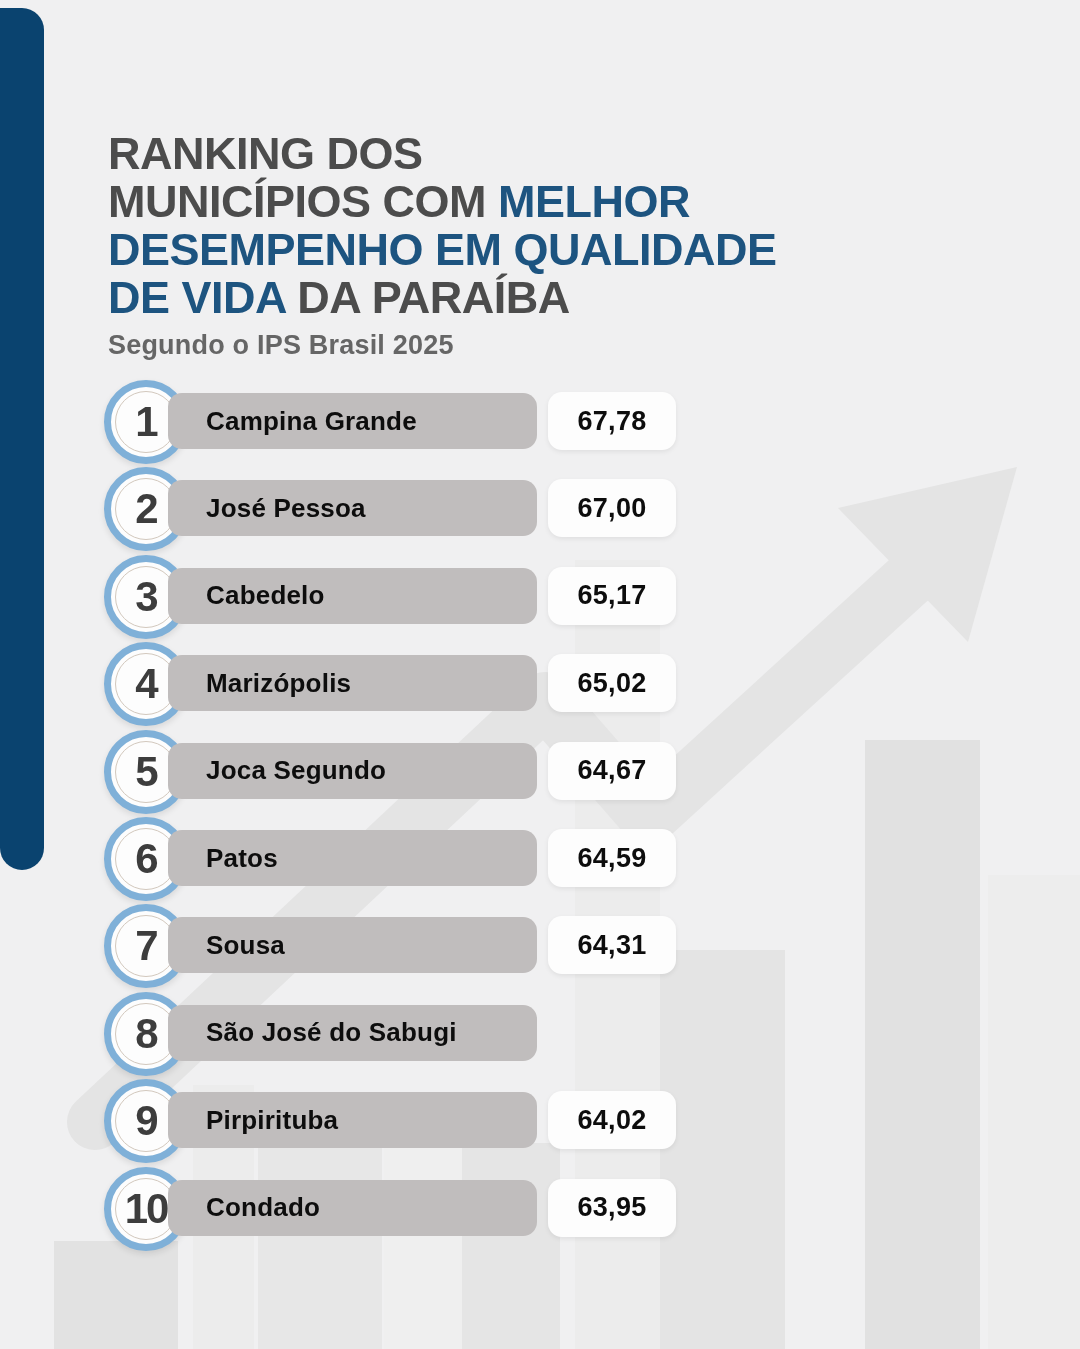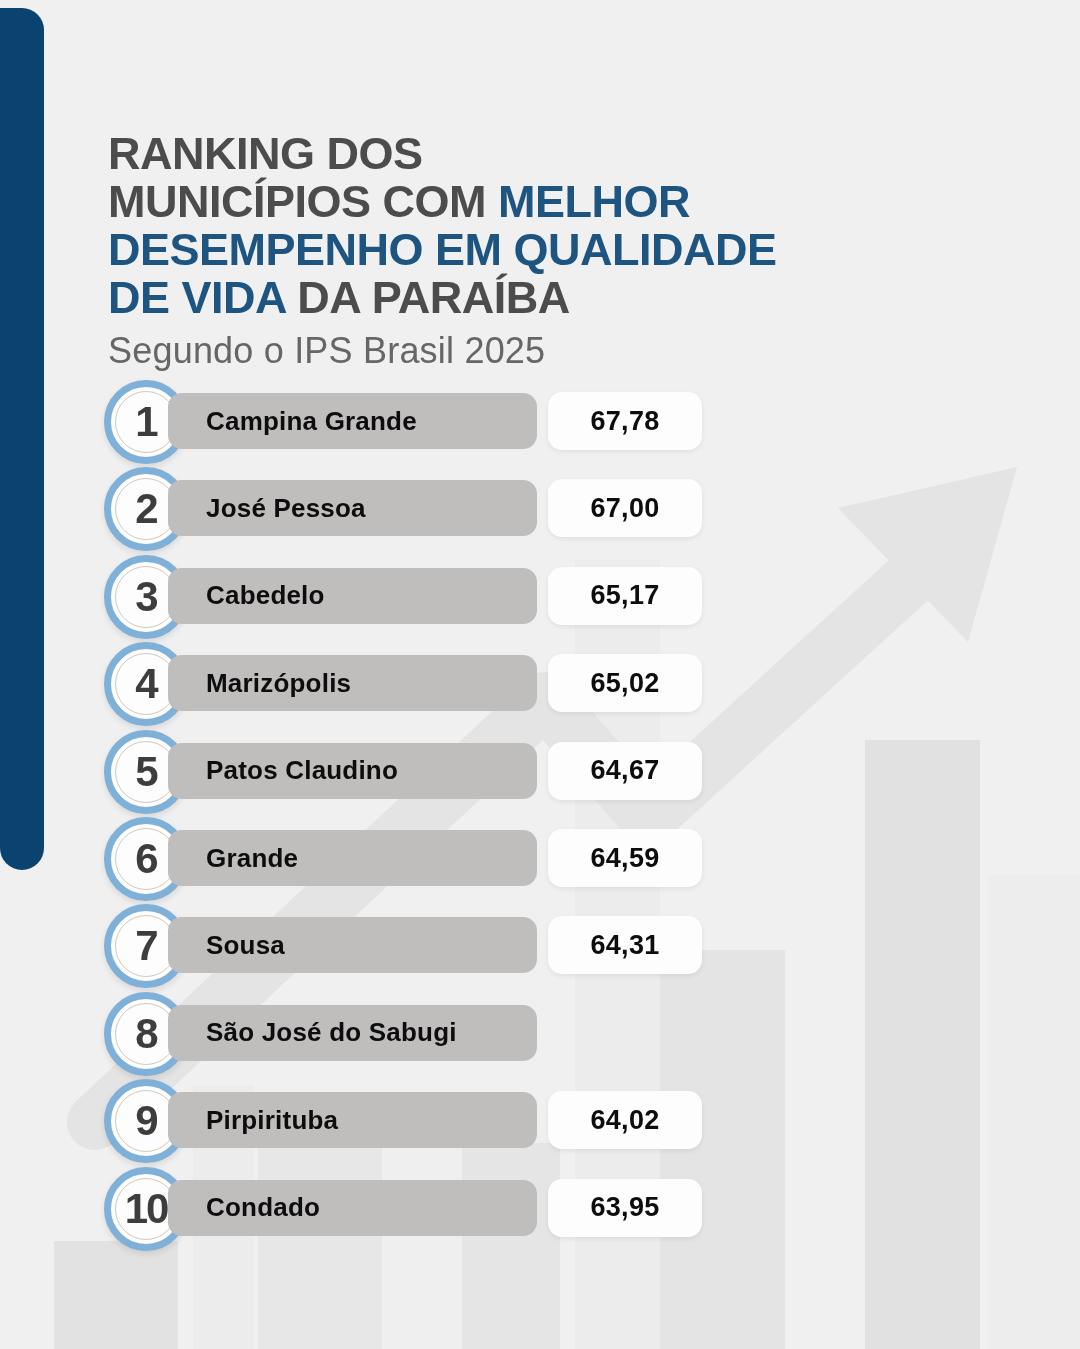--- a/index.html
+++ b/index.html
@@ -30,21 +30,21 @@
   }
   
   header{position:absolute;left:108px;top:122px;z-index:2;margin-top:8px;}
   .title-line{
     font-size:45px;line-height:48px;font-weight:bold;
     letter-spacing:-0.5px;white-space:nowrap;
   }
   .seg-gray{color:var(--title-gray);}
   .seg-blue{color:var(--title-blue);}
   .subtitle{
-    margin-top:8px;font-size:36px;font-weight:400;
+    margin-top:8px;font-size:27px;font-weight:700;
     color:var(--sub-gray);letter-spacing:0.2px;
   }
   
   #rows{position:absolute;inset:0;z-index:2;}
   .row{position:absolute;left:104px;width:598px;height:58px;}
   .rank-badge{
     position:absolute;left:0;top:-12px;width:84px;height:84px;
     border-radius:50%;
     border:7px solid var(--ring-blue);
     background:#fdfdfd;
@@ -63,21 +63,21 @@
     position:absolute;left:64px;top:1px;width:369px;height:56px;
     background:var(--bar-gray);border-radius:14px;
     display:flex;align-items:center;
     padding-left:38px;
   }
   .name-bar span{
     font-size:26px;font-weight:bold;color:var(--ink);
     letter-spacing:0.2px;white-space:nowrap;
   }
   .score-card{
-    position:absolute;left:444px;top:0;width:154px;height:58px;
+    position:absolute;left:444px;top:0;width:128px;height:58px;
     background:#fdfdfd;border-radius:14px;
     box-shadow:0 2px 5px rgba(0,0,0,0.07);
     display:flex;align-items:center;justify-content:center;
   }
   .score-card span{
     font-size:27px;font-weight:bold;color:var(--ink);
     letter-spacing:0.3px;
   }
 </style>
 </head>
@@ -162,33 +162,33 @@
     <div class="score-card">
       <span>65,02</span>
     </div>
   </div>
 
   <div class="row" style="top: 741.6px;">
     <div class="rank-badge">
       <span class="rank-num">5</span>
     </div>
     <div class="name-bar">
-      <span>Patos Claudino</span>
+      <span>Joca Segundo</span>
     </div>
     <div class="score-card">
       <span>64,67</span>
     </div>
   </div>
 
   <div class="row" style="top: 829px;">
     <div class="rank-badge">
       <span class="rank-num">6</span>
     </div>
     <div class="name-bar">
-      <span>Grande</span>
+      <span>Patos</span>
     </div>
     <div class="score-card">
       <span>64,59</span>
     </div>
   </div>
 
   <div class="row" style="top: 916.4px;">
     <div class="rank-badge">
       <span class="rank-num">7</span>
     </div>

